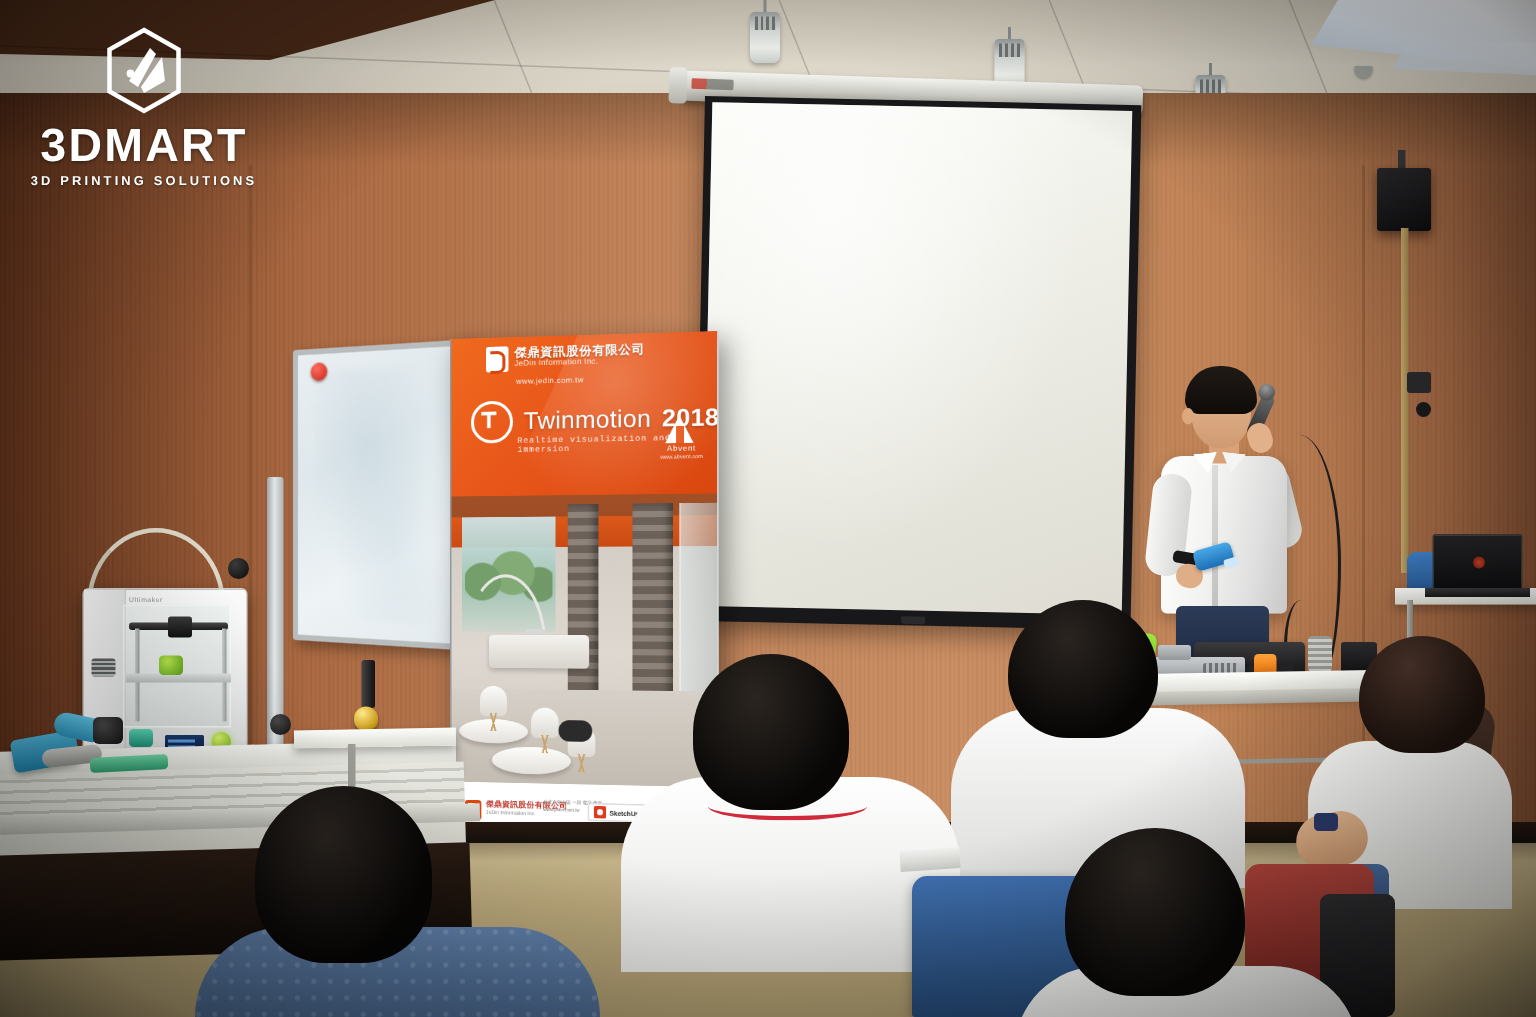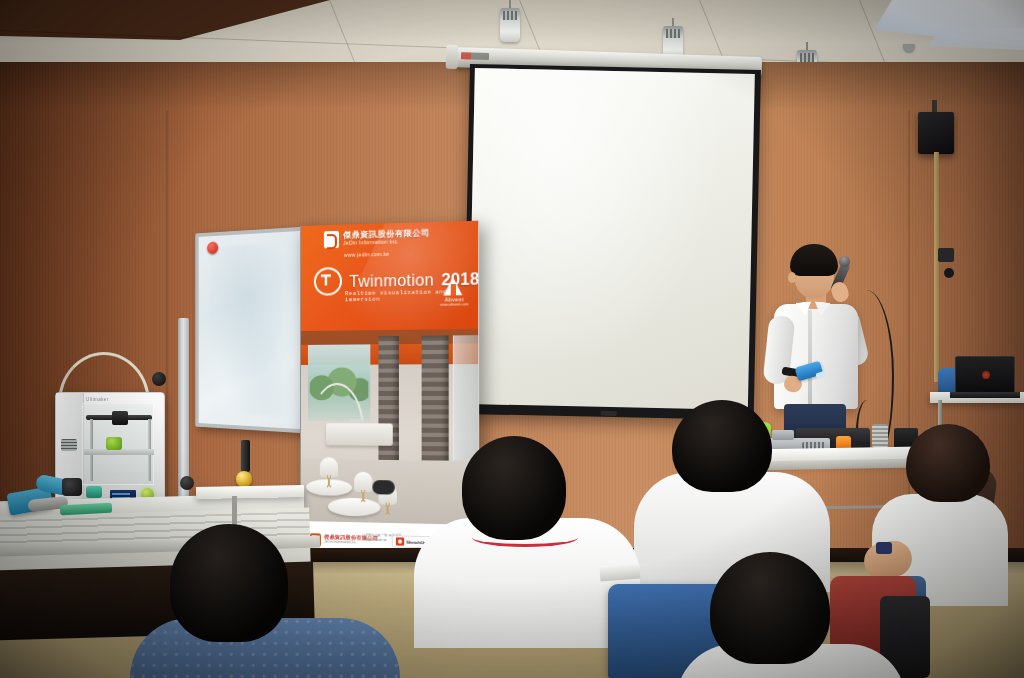--- a/index.html
+++ b/index.html
@@ -982,14 +982,26 @@
     <div class="hair"></div>
   </div>
 
   <div class="person aud4">
     <div class="body"></div>
     <div class="hair"></div>
   </div>
 
   <div class="vignette"></div>
 
+  <div class="watermark">
+    <div class="wm-hex">
+      <svg width="52" height="58" viewBox="0 0 52 58">
+        <polygon points="26,2 49,15 49,43 26,56 3,43 3,15" fill="none" stroke="#ffffff" stroke-width="3"></polygon>
+        <polygon points="16,36 30,14 34,18 22,40" fill="#ffffff"></polygon>
+        <polygon points="24,40 38,20 40,36 26,44" fill="#ffffff"></polygon>
+        <circle cx="17" cy="31" r="2.6" fill="#ffffff"></circle>
+      </svg>
+    </div>
+    <div class="wm-title">3DMART</div>
+    <div class="wm-sub">3D PRINTING SOLUTIONS</div>
+  </div>
 
 </div>
 
 </body></html>

